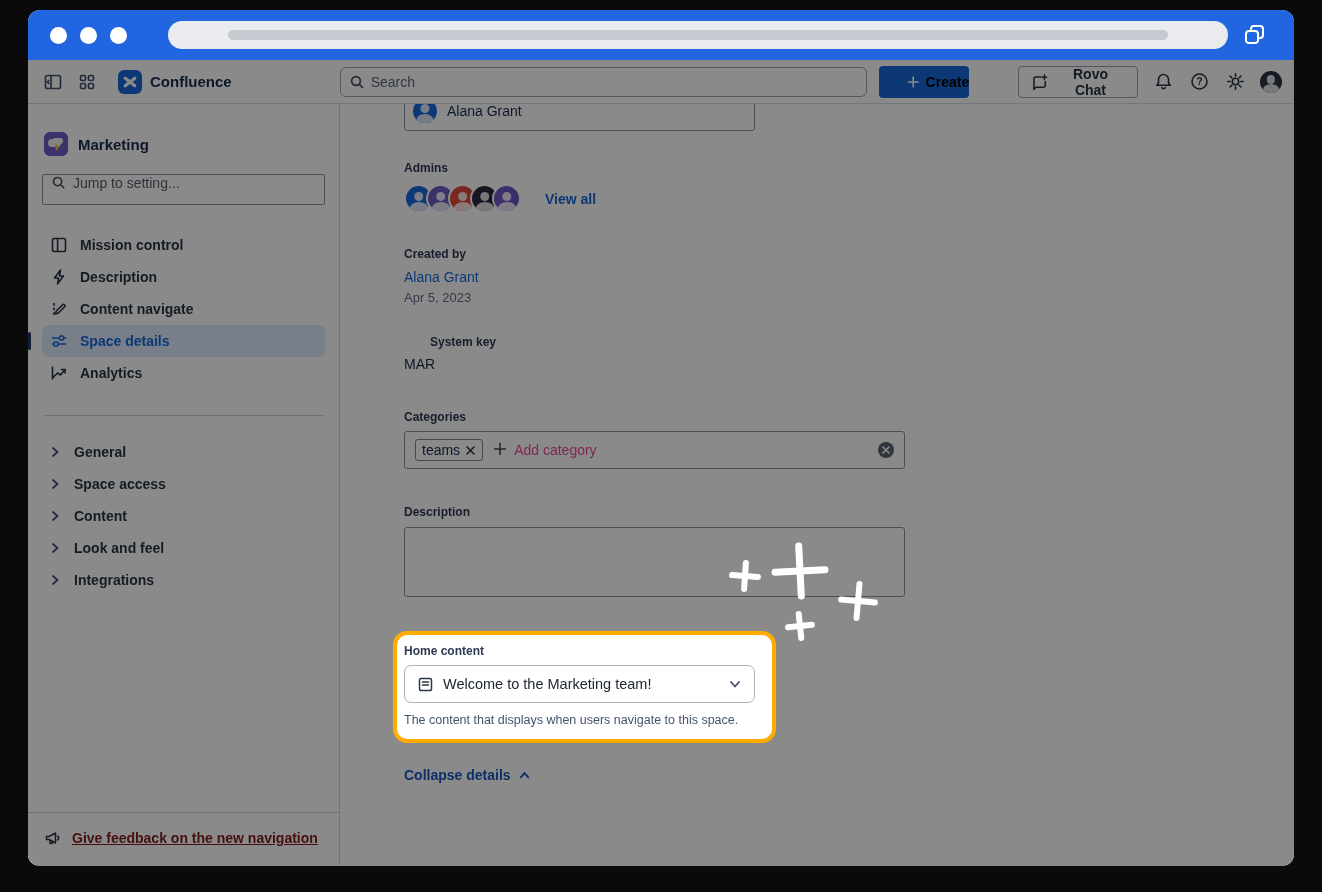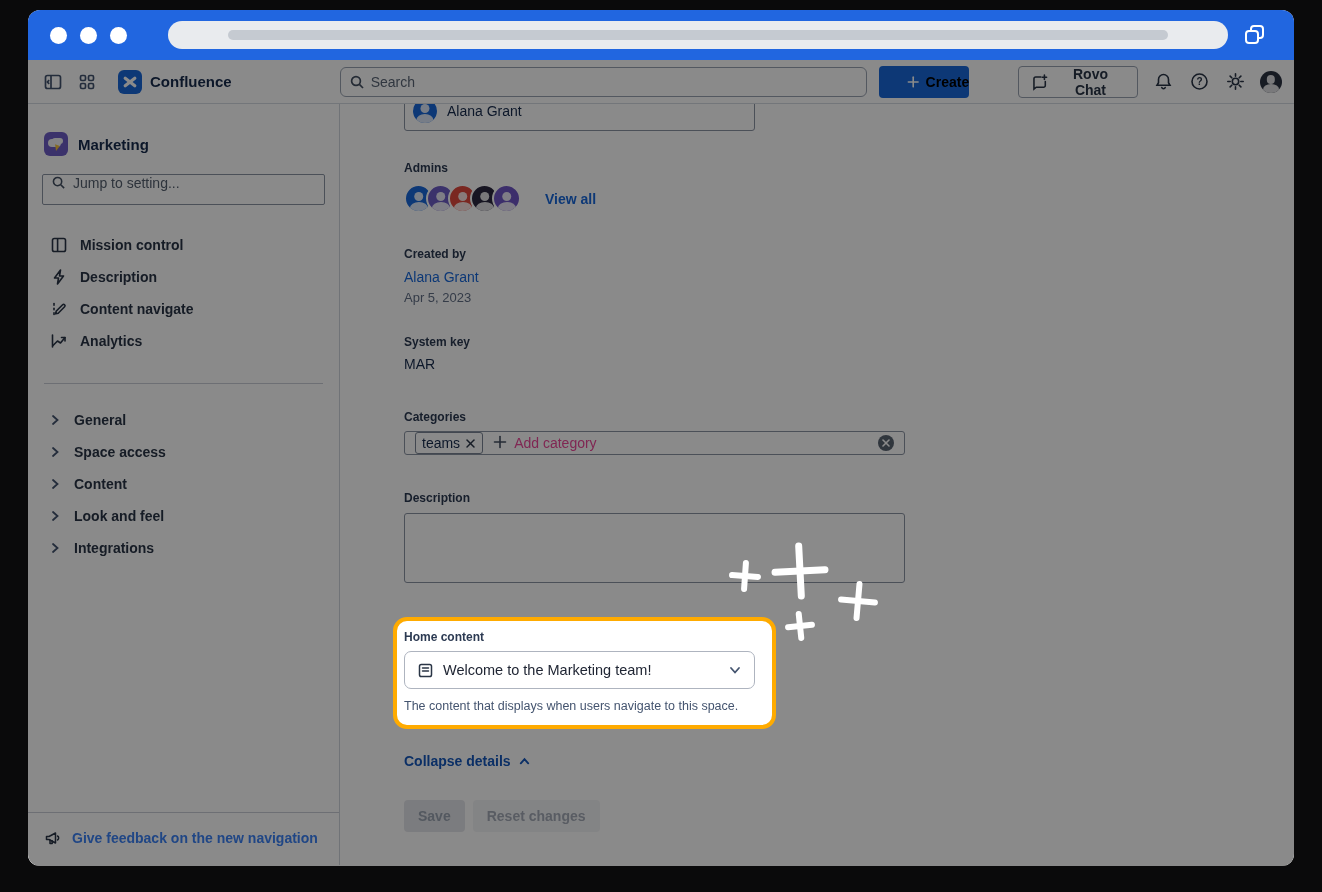--- a/index.html
+++ b/index.html
@@ -46,41 +46,41 @@
   .nav-row .nlabel { font-size:14px; font-weight:600; }
   .nav-row.selected { background:#dfeafc; color:#1868db; }
   .nav-row.selected .nlabel { color:#1868db; }
   .sel-bar { position:absolute; left:-14px; top:7px; width:3px; height:18px; background:#1f3a63; border-radius:2px; }
   .side-divider { height:1px; background:#c9ced6; margin:26px 2px 0 2px; }
   .sections { margin-top:20px; }
   .section-row { height:32px; display:flex; align-items:center; gap:12px; padding:0 6px; color:#2a3546; }
   .section-row .slabel { font-size:14px; font-weight:600; }
   .side-spacer { flex:1; }
   .feedback-divider { height:1px; background:#c9ced6; margin:0 -14px; }
-  .feedback-row { display:flex; align-items:center; gap:10px; padding:16px 2px 18px 2px; color:#3b82f6; }
+  .feedback-row { display:flex; align-items:center; gap:10px; padding:16px 2px 18px 2px; color:#7f1d1d;text-decoration:underline; }
   .feedback-row .flabel { font-size:14px; font-weight:600; }
 
   
   .main { flex:1; position:relative; padding:0 0 0 64px; overflow:hidden; }
   .field-label { font-size:12px; font-weight:700; color:#2c3a52; }
   .owner-box { margin-top:-13px; width:351px; height:40px; border:1px solid #8b94a3; border-radius:3px; display:flex; align-items:center; gap:10px; padding:0 8px; background:#fff; }
   .owner-avatar { width:24px; height:24px; border-radius:50%; position:relative; overflow:hidden; flex:0 0 auto; }
   .owner-name { font-size:14px; color:#172b4d; }
   .admins-label { margin-top:30px; }
   .avatar-row { margin-top:9px; display:flex; align-items:center; }
   .adm { width:29px; height:29px; border-radius:50%; border:2px solid #fff; position:relative; overflow:hidden; flex:0 0 auto; }
   .adm + .adm { margin-left:-7px; }
   .view-all { margin-left:24px; font-size:14px; font-weight:600; color:#1868db; text-decoration:none; }
   .created-label { margin-top:34px; }
   .link-name { display:block; margin-top:8px; font-size:14px; font-weight:500; color:#1868db; text-decoration:none; }
   .date { margin-top:5px; font-size:13px; color:#626f86; }
-  .syskey-label { margin-top:30px; }
+  .syskey-label { margin-top:30px;margin-left:26px; }
   .syskey-value { margin-top:7px; font-size:14px; color:#172b4d; }
   .cat-label { margin-top:38px; }
-  .cat-box { margin-top:7px; width:501px; height:24px; border:1px solid #8b94a3; border-radius:3px; display:flex; align-items:center; padding:0 10px; gap:10px; background:#fff; }
+  .cat-box { margin-top:7px; width:501px; height:38px; border:1px solid #8b94a3; border-radius:3px; display:flex; align-items:center; padding:0 10px; gap:10px; background:#fff; }
   .tag { display:flex; align-items:center; gap:5px; border:1px solid #7a8494; border-radius:3px; padding:2px 6px; font-size:14px; color:#172b4d; background:#fff; }
   .add-cat { display:flex; gap:7px; color:#ec4899; font-size:14px; }
   .cat-clear { margin-left:auto; width:16px; height:16px; border-radius:50%; background:#5a6472; color:#fff; display:flex; align-items:center; justify-content:center; }
   .desc-label { margin-top:36px; }
   .desc-area { margin-top:8px; width:501px; height:70px; border:1px solid #8b94a3; border-radius:3px; background:#fff; resize:none; font-family:inherit; }
 
   
   .highlight { position:relative; z-index:60; margin-top:30px; margin-left:-11px; width:383px; border:4px solid #ffab00; border-radius:14px; background:#fff; padding:9px 0 12px 7px; }
   .hc-select { margin-top:7px; width:351px; height:38px; border:1px solid #aeb4bf; border-radius:7px; display:flex; align-items:center; gap:9px; padding:0 12px; background:#fff; }
   .hc-select .val { font-size:14.5px; color:#202634; flex:1; }
@@ -218,20 +218,30 @@
         </div>
         <div class="nav-row">
           <svg width="18" height="18" viewBox="0 0 18 18" fill="none" stroke="#2a3546" stroke-width="1.6" stroke-linecap="round">
             <line x1="4" y1="3.6" x2="4" y2="5.2"></line>
               <line x1="4" y1="8.2" x2="4" y2="9.8"></line>
               <line x1="4" y1="12.8" x2="4" y2="14.4"></line>
             <path d="M8.2 13.2 L14.6 6.8 a1.4 1.4 0 0 0 -2 -2 L6.2 11.2 l-0.6 2.6 z"></path>
           </svg>
           <span class="nlabel">Content navigate</span>
         </div>
+        <div class="nav-row selected">
+          <div class="sel-bar"></div>
+          <svg width="18" height="18" viewBox="0 0 18 18" fill="none" stroke="#1868db" stroke-width="1.6" stroke-linecap="round">
+            <line x1="2.5" y1="6" x2="15.5" y2="6"></line>
+              <rect x="9.5" y="4" width="4" height="4" rx="1" fill="#dfeafc"></rect>
+            <line x1="2.5" y1="12" x2="15.5" y2="12"></line>
+              <rect x="4" y="10" width="4" height="4" rx="1" fill="#dfeafc"></rect>
+          </svg>
+          <span class="nlabel">Space details</span>
+        </div>
         <div class="nav-row">
           <svg width="18" height="18" viewBox="0 0 18 18" fill="none" stroke="#2a3546" stroke-width="1.6" stroke-linecap="round" stroke-linejoin="round">
             <path d="M2.5 3 v12 h0"></path>
             <polyline points="3,13.5 7.5,9 10.5,11 15,5.5"></polyline>
             <polyline points="15,9 15,5.5 11.5,5.5"></polyline>
           </svg>
           <span class="nlabel">Analytics</span>
         </div>
       </div>
 
@@ -350,24 +360,20 @@
         <div class="hc-helper">The content that displays when users navigate to this space.</div>
       </div>
 
       <a class="collapse-link" href="#">
         <span>Collapse details</span>
         <svg width="13" height="13" viewBox="0 0 14 14" fill="none" stroke="#1558bc" stroke-width="2" stroke-linecap="round">
             <polyline points="3,9 7,4.5 11,9"></polyline>
           </svg>
       </a>
 
-      <div class="btn-row">
-        <button class="btn save" disabled="">Save</button>
-        <button class="btn reset" disabled="">Reset changes</button>
-      </div>
     </div>
   </div>
 
   <div class="dim"></div>
 
   <div class="marks">
     <svg width="210" height="140" viewBox="0 0 210 140" fill="none" stroke="#ffffff" stroke-linecap="round">
       <g stroke-width="6" transform="rotate(4 27 38)">
           <line x1="27" y1="25" x2="27" y2="51"></line>
           <line x1="14" y1="38" x2="40" y2="38"></line>

